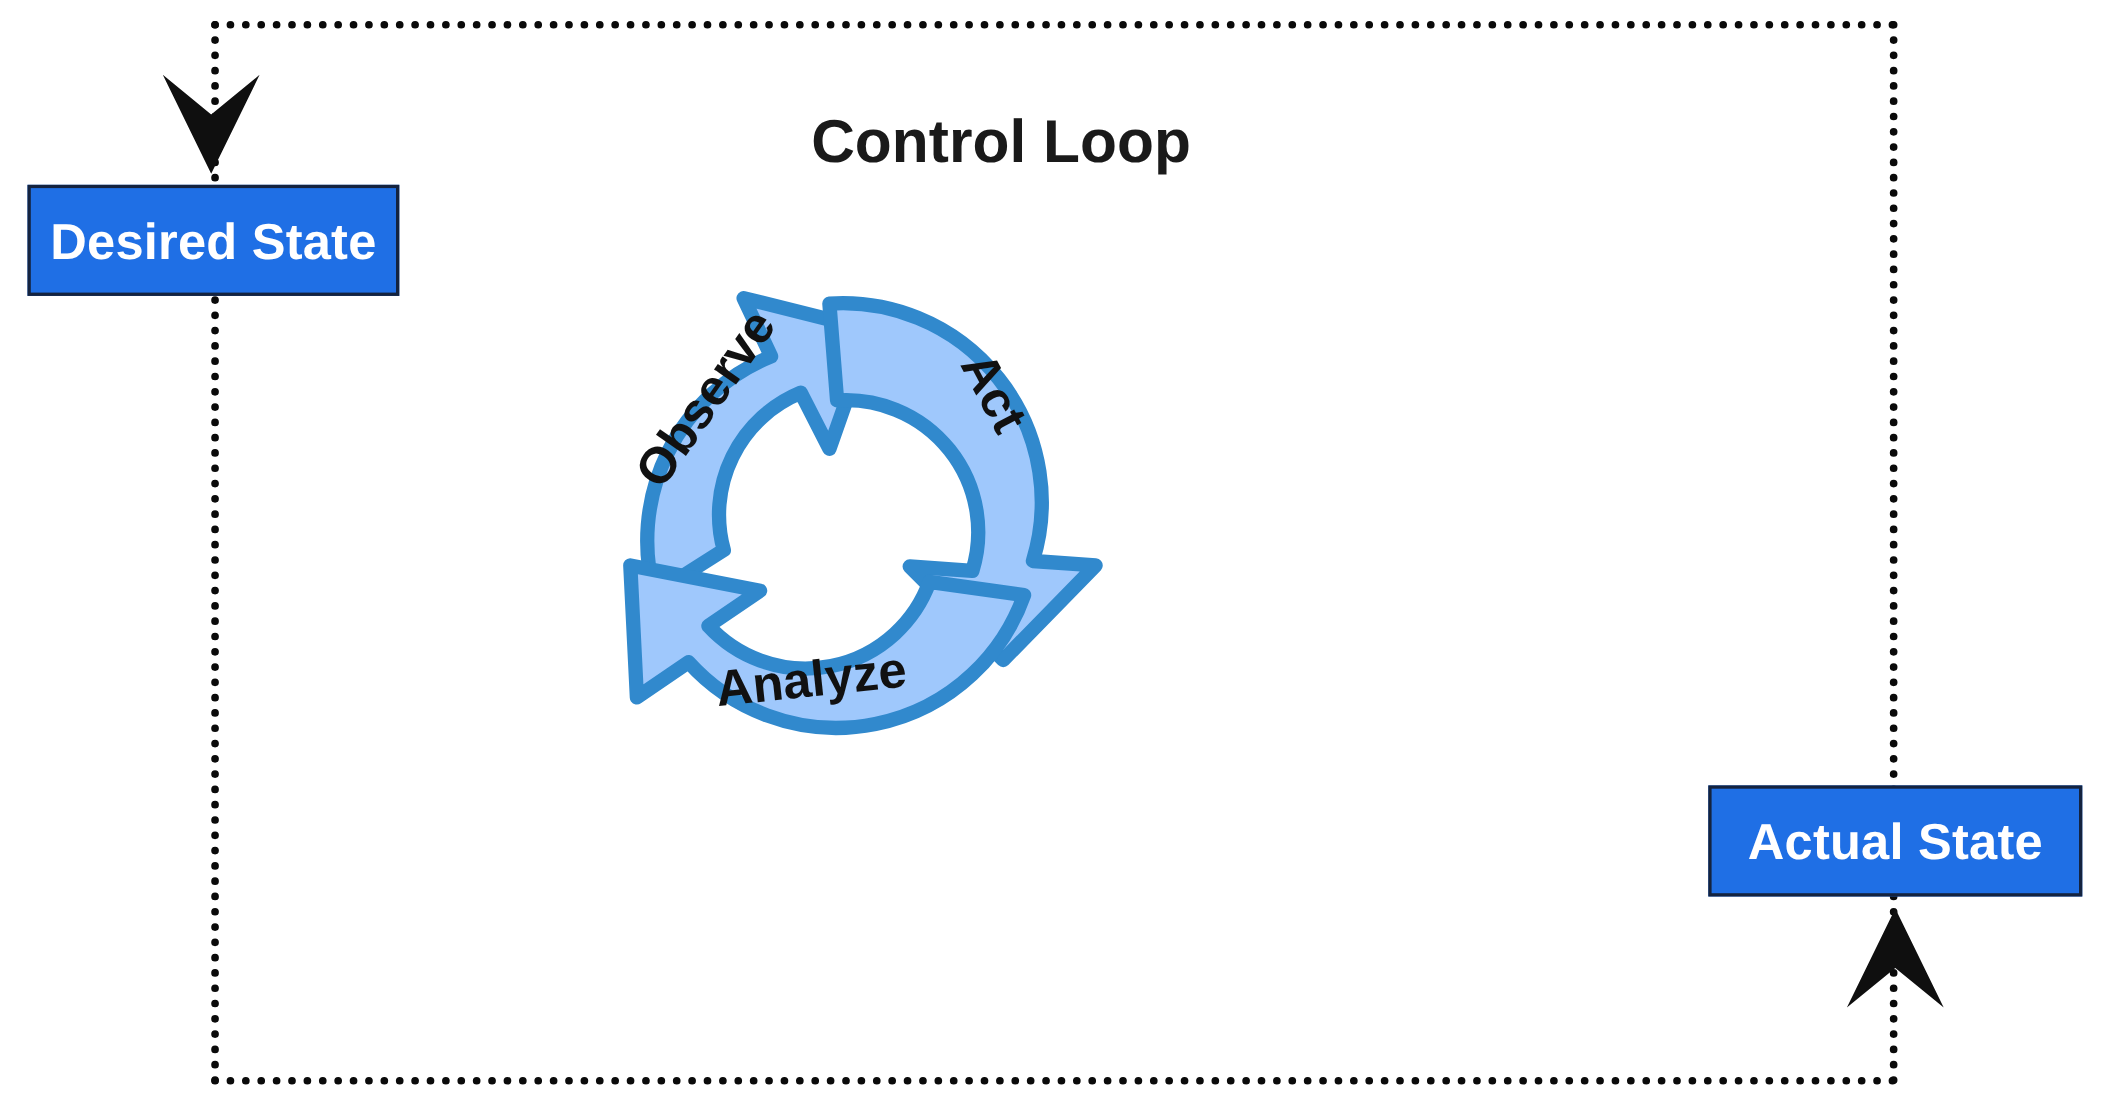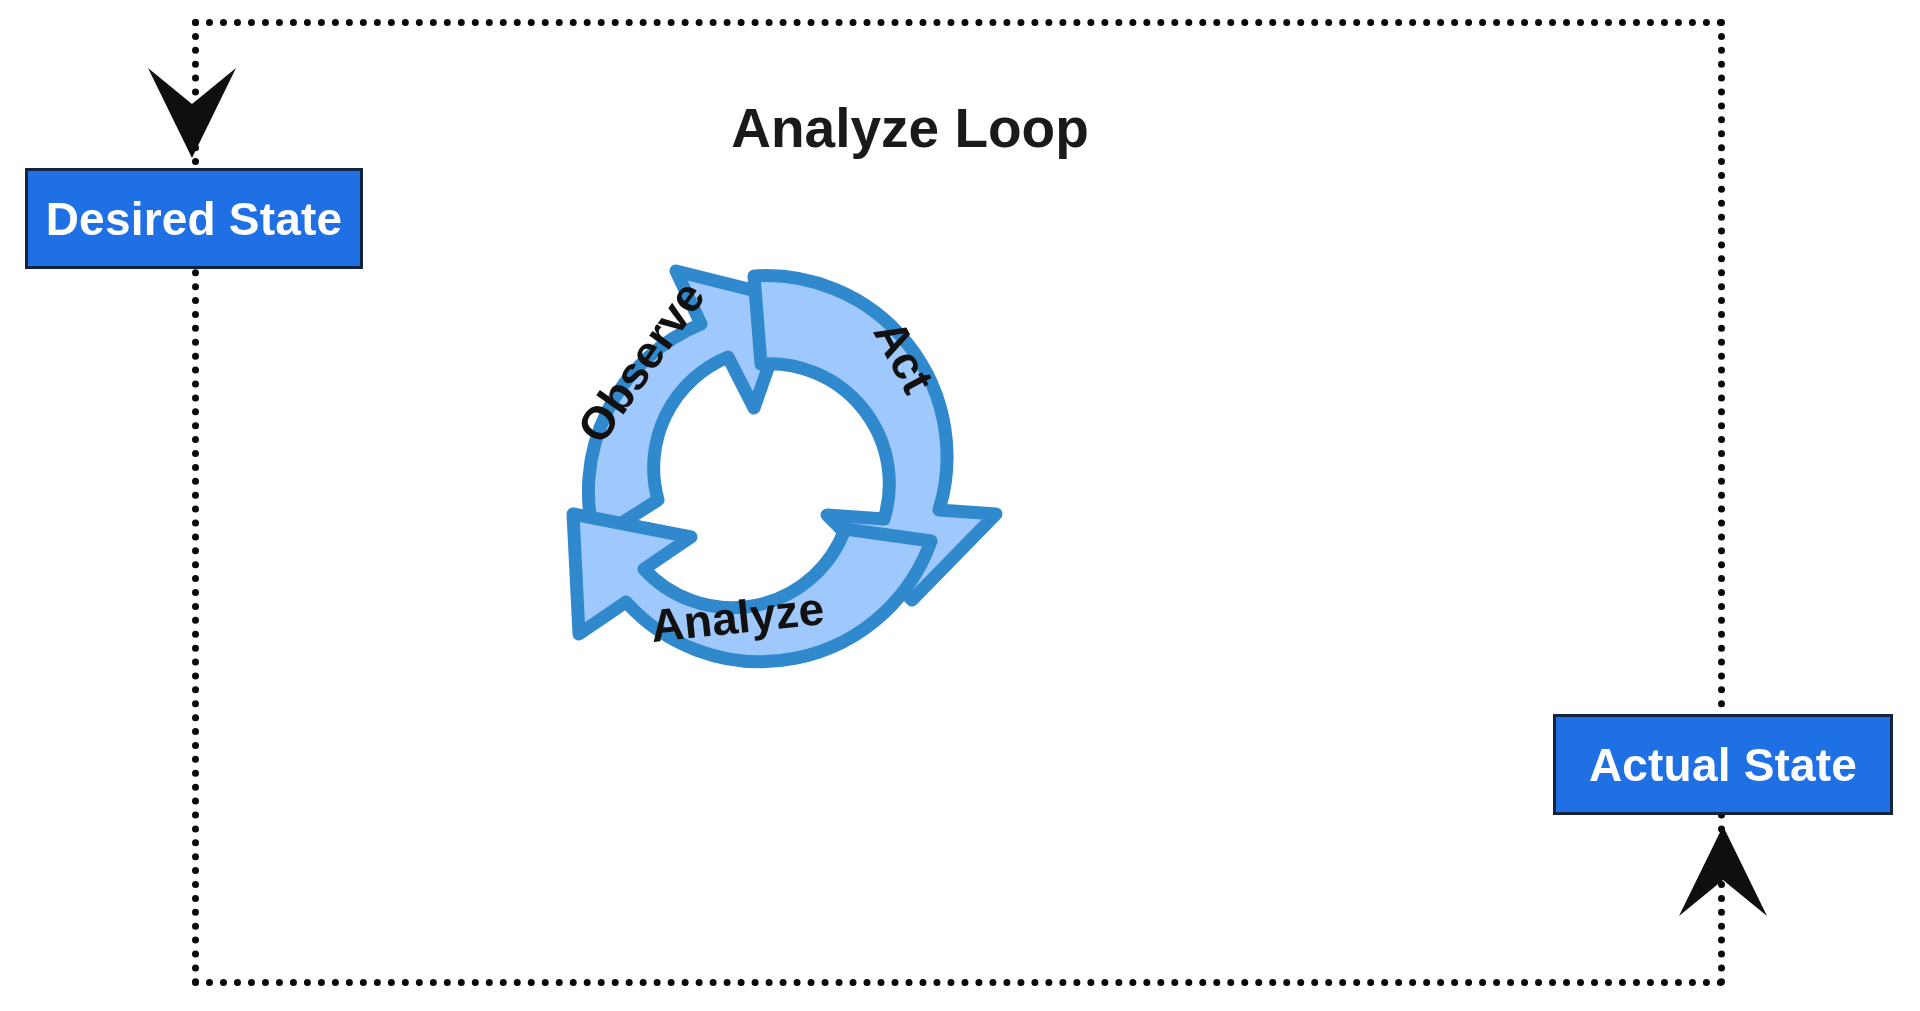--- a/index.html
+++ b/index.html
@@ -98,21 +98,21 @@
   <div class="dashed-rect"></div>
 
   <svg class="connector-arrow" style="left:132px; top:60px;" width="120" height="112" viewBox="0 0 120 112">
     <path d="M16 8 L60 98 L104 8 L60 44 Z" fill="#0f0f0f"></path>
   </svg>
 
   <svg class="connector-arrow" style="left:1663px; top:812px;" width="120" height="112" viewBox="0 0 120 112">
     <path d="M16 104 L60 14 L104 104 L60 68 Z" fill="#0f0f0f"></path>
   </svg>
 
-  <div class="diagram-title">Analyze Loop</div>
+  <div class="diagram-title">Control Loop</div>
 
   <div id="desired-state-box" class="state-box">
     <span>Desired State</span>
   </div>
 
   <div id="actual-state-box" class="state-box">
     <span>Actual State</span>
   </div>
 
   <div id="cycle-wrap">

